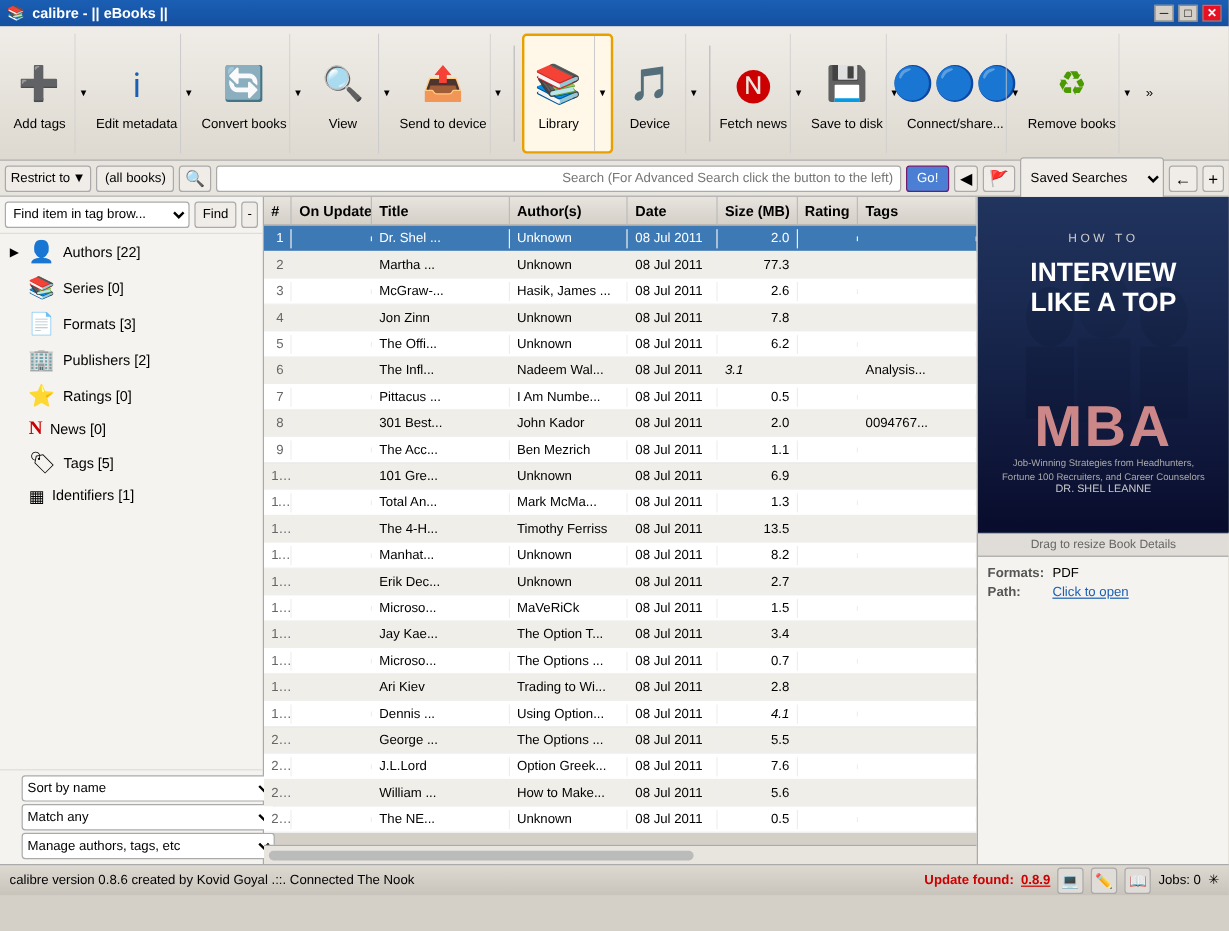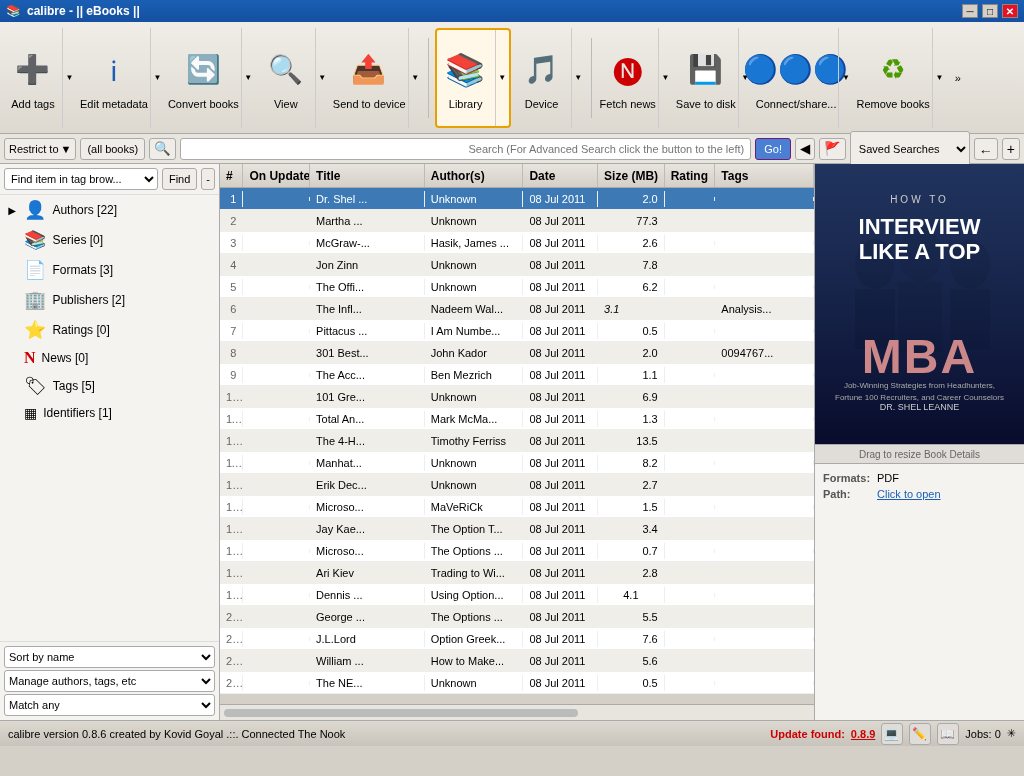--- a/index.html
+++ b/index.html
@@ -252,20 +252,21 @@
       flex-direction: column;
       gap: 2px;
     }
     .tag-bottom-select {
       width: 100%;
       height: 22px;
       border: 1px solid #aaa;
       border-radius: 3px;
       font-size: 11px;
       background: white;
+      margin-left: 14px;
     }
 
     
     .book-list-area {
       flex: 1;
       display: flex;
       flex-direction: column;
       overflow: hidden;
     }
     .book-table-header {
@@ -621,24 +622,24 @@
         <span class="tag-icon" style="font-size:14px;">▦</span>
         <span class="tag-label">Identifiers [1]</span>
       </div>
     </div>
 
     <div class="tag-bottom">
       <select class="tag-bottom-select">
         <option>Sort by name</option>
       </select>
       <select class="tag-bottom-select">
-        <option>Manage authors, tags, etc</option>
+        <option>Match any</option>
       </select>
       <select class="tag-bottom-select">
-        <option>Match any</option>
+        <option>Manage authors, tags, etc</option>
       </select>
     </div>
   </div>
 
   <div style="flex:1; display:flex; flex-direction:column; overflow:hidden;">
 
     <div style="flex:1; display:flex; overflow:hidden;">
       <div class="book-list-area">
         <div class="book-table-header">
           <div class="col-header" style="width:26px;">#</div>
@@ -831,21 +832,21 @@
               <span class="book-cell col-size" style="text-align:right;">2.8</span>
               <span class="book-cell col-rating"></span>
               <span class="book-cell col-tags"></span>
             </div>
             <div class="book-row">
               <span class="book-cell row-num">19</span>
               <span class="book-cell col-on-device"></span>
               <span class="book-cell col-title">Dennis ...</span>
               <span class="book-cell col-author">Using Option...</span>
               <span class="book-cell col-date">08 Jul 2011</span>
-              <span class="book-cell col-size" style="text-align:center;">4.1</span>
+              <span class="book-cell col-size" style="text-align:right;font-style:italic;">4.1</span>
               <span class="book-cell col-rating"></span>
               <span class="book-cell col-tags"></span>
             </div>
             <div class="book-row">
               <span class="book-cell row-num">20</span>
               <span class="book-cell col-on-device"></span>
               <span class="book-cell col-title">George ...</span>
               <span class="book-cell col-author">The Options ...</span>
               <span class="book-cell col-date">08 Jul 2011</span>
               <span class="book-cell col-size" style="text-align:right;">5.5</span>

